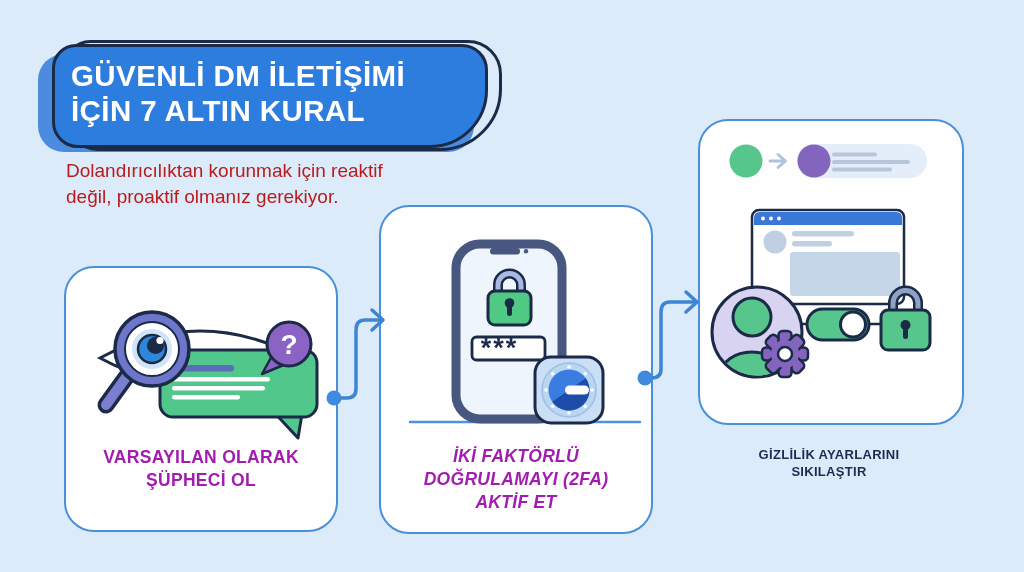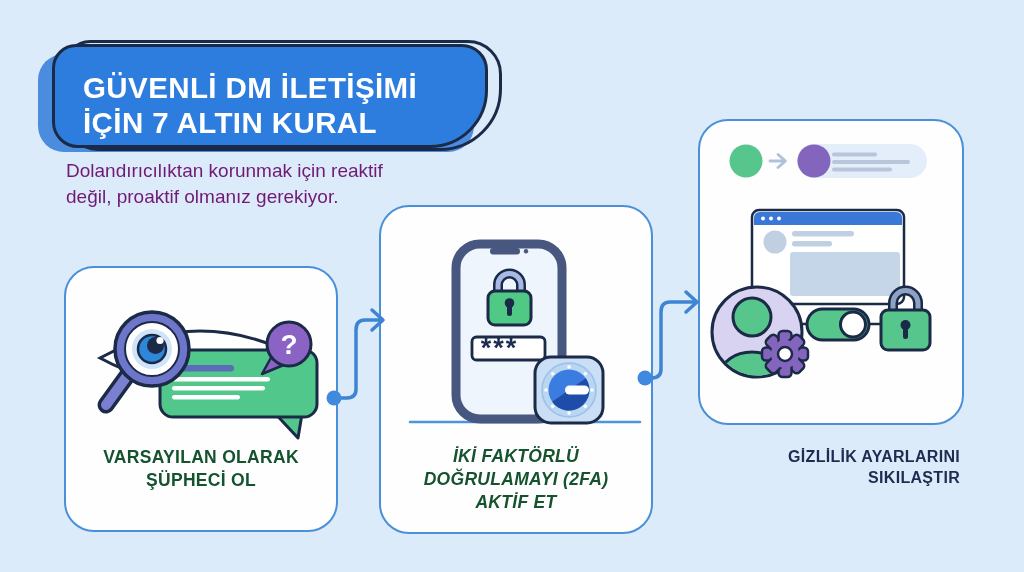--- a/index.html
+++ b/index.html
@@ -10,36 +10,36 @@
   }
   .preline{white-space:pre-line;}
   
   .banner{position:absolute;left:52px;top:44px;width:436px;height:104px;}
   .banner-back{position:absolute;left:-14px;top:10px;width:436px;height:98px;
     background:#4c8cdf;border-radius:26px;}
   .banner-outline{position:absolute;left:12px;top:-4px;width:432px;height:105px;
     border:3px solid #1b2a47;border-radius:26px 34px 62px 34px;}
   .banner-fill{position:absolute;left:0;top:0;width:430px;height:98px;
     background:#2d7dde;border:3px solid #1b2a47;border-radius:24px 26px 58px 26px;}
-  .banner-title{margin:12px;padding:11px 0 0 16px;color:#ffffff;font-size:29.5px;
+  .banner-title{margin:0;padding:11px 0 0 16px;color:#ffffff;font-size:29.5px;
     line-height:1.2;font-weight:800;letter-spacing:.4px;}
-  .subtitle{position:absolute;left:66px;top:158px;margin:0;color:#701a75;
+  .subtitle{position:absolute;left:66px;top:158px;margin:0;color:#b91c1c;
     font-size:19px;line-height:1.35;font-weight:500;}
   
   .card{position:absolute;background:#fefeff;border:2.5px solid #4a90d8;border-radius:30px;}
   #card1{left:64px;top:266px;width:270px;height:262px;}
   #card2{left:379px;top:205px;width:270px;height:325px;}
   #card3{left:698px;top:119px;width:262px;height:302px;}
   .card svg{position:absolute;left:0;top:0;}
-  .caption{position:absolute;left:0;right:0;text-align:center;color:#14532d;
+  .caption{position:absolute;left:0;right:0;text-align:center;color:#a21caf;
     font-size:17.5px;line-height:1.32;font-weight:800;letter-spacing:.3px;}
   #card1 .caption{top:178px;}
   #card2 .caption{top:238px;font-style:italic;}
-  .caption-outside{position:absolute;left:698px;top:446px;width:262px;text-align:right;
-    color:#1d2c50;font-size:16px;line-height:1.32;font-weight:800;letter-spacing:.3px;}
+  .caption-outside{position:absolute;left:698px;top:446px;width:262px;text-align:center;
+    color:#1d2c50;font-size:13px;line-height:1.32;font-weight:800;letter-spacing:.3px;}
   
   #connectors{position:absolute;left:0;top:0;pointer-events:none;}
   svg text{font-family:"Liberation Sans","DejaVu Sans",sans-serif;}
 </style>
 </head>
 <body>
 
 <div id="stage">
 
   <div class="banner">

